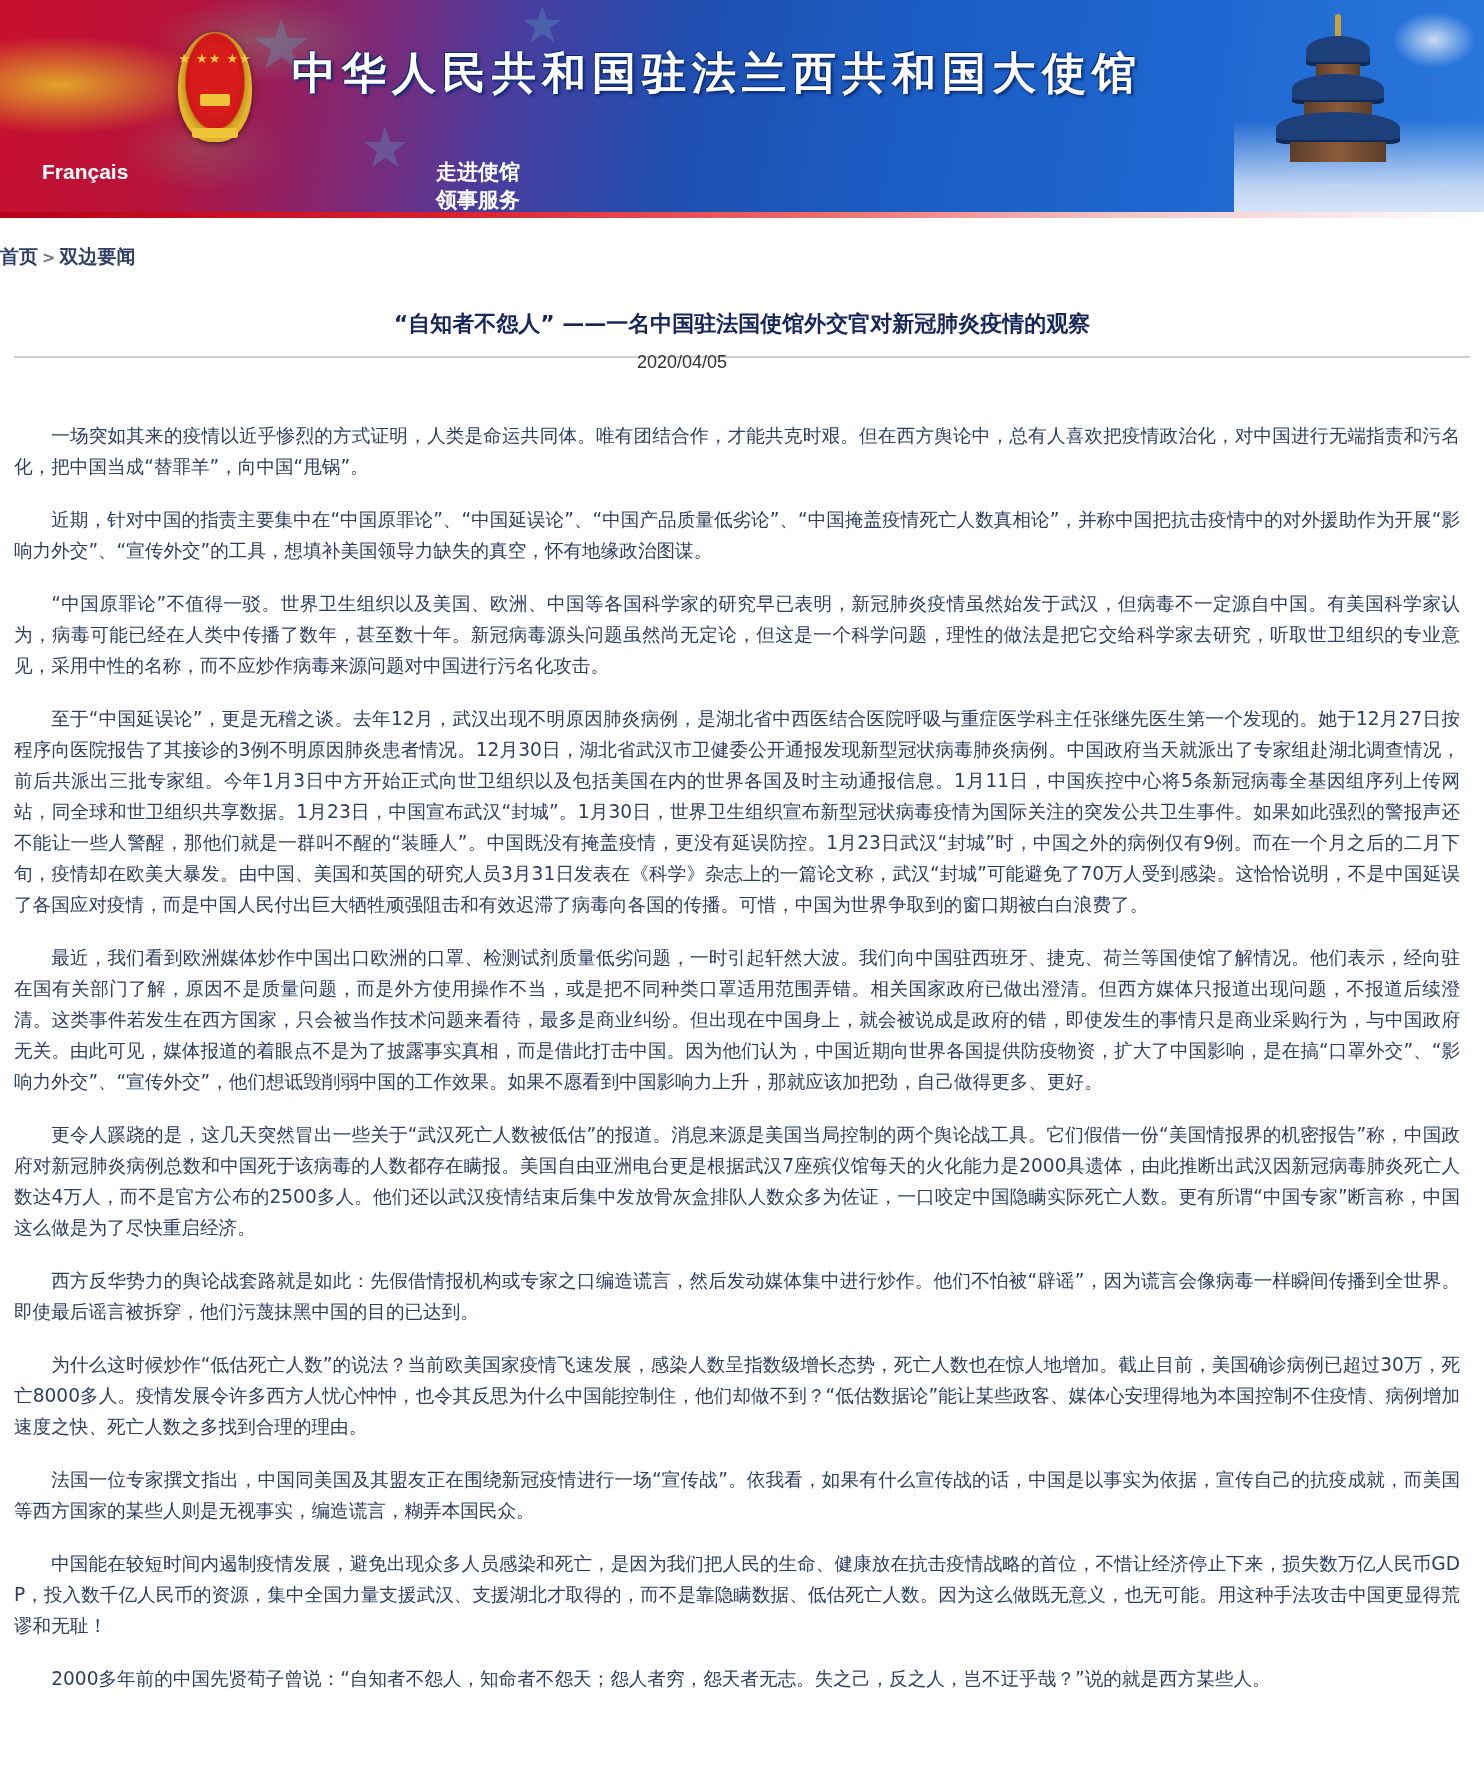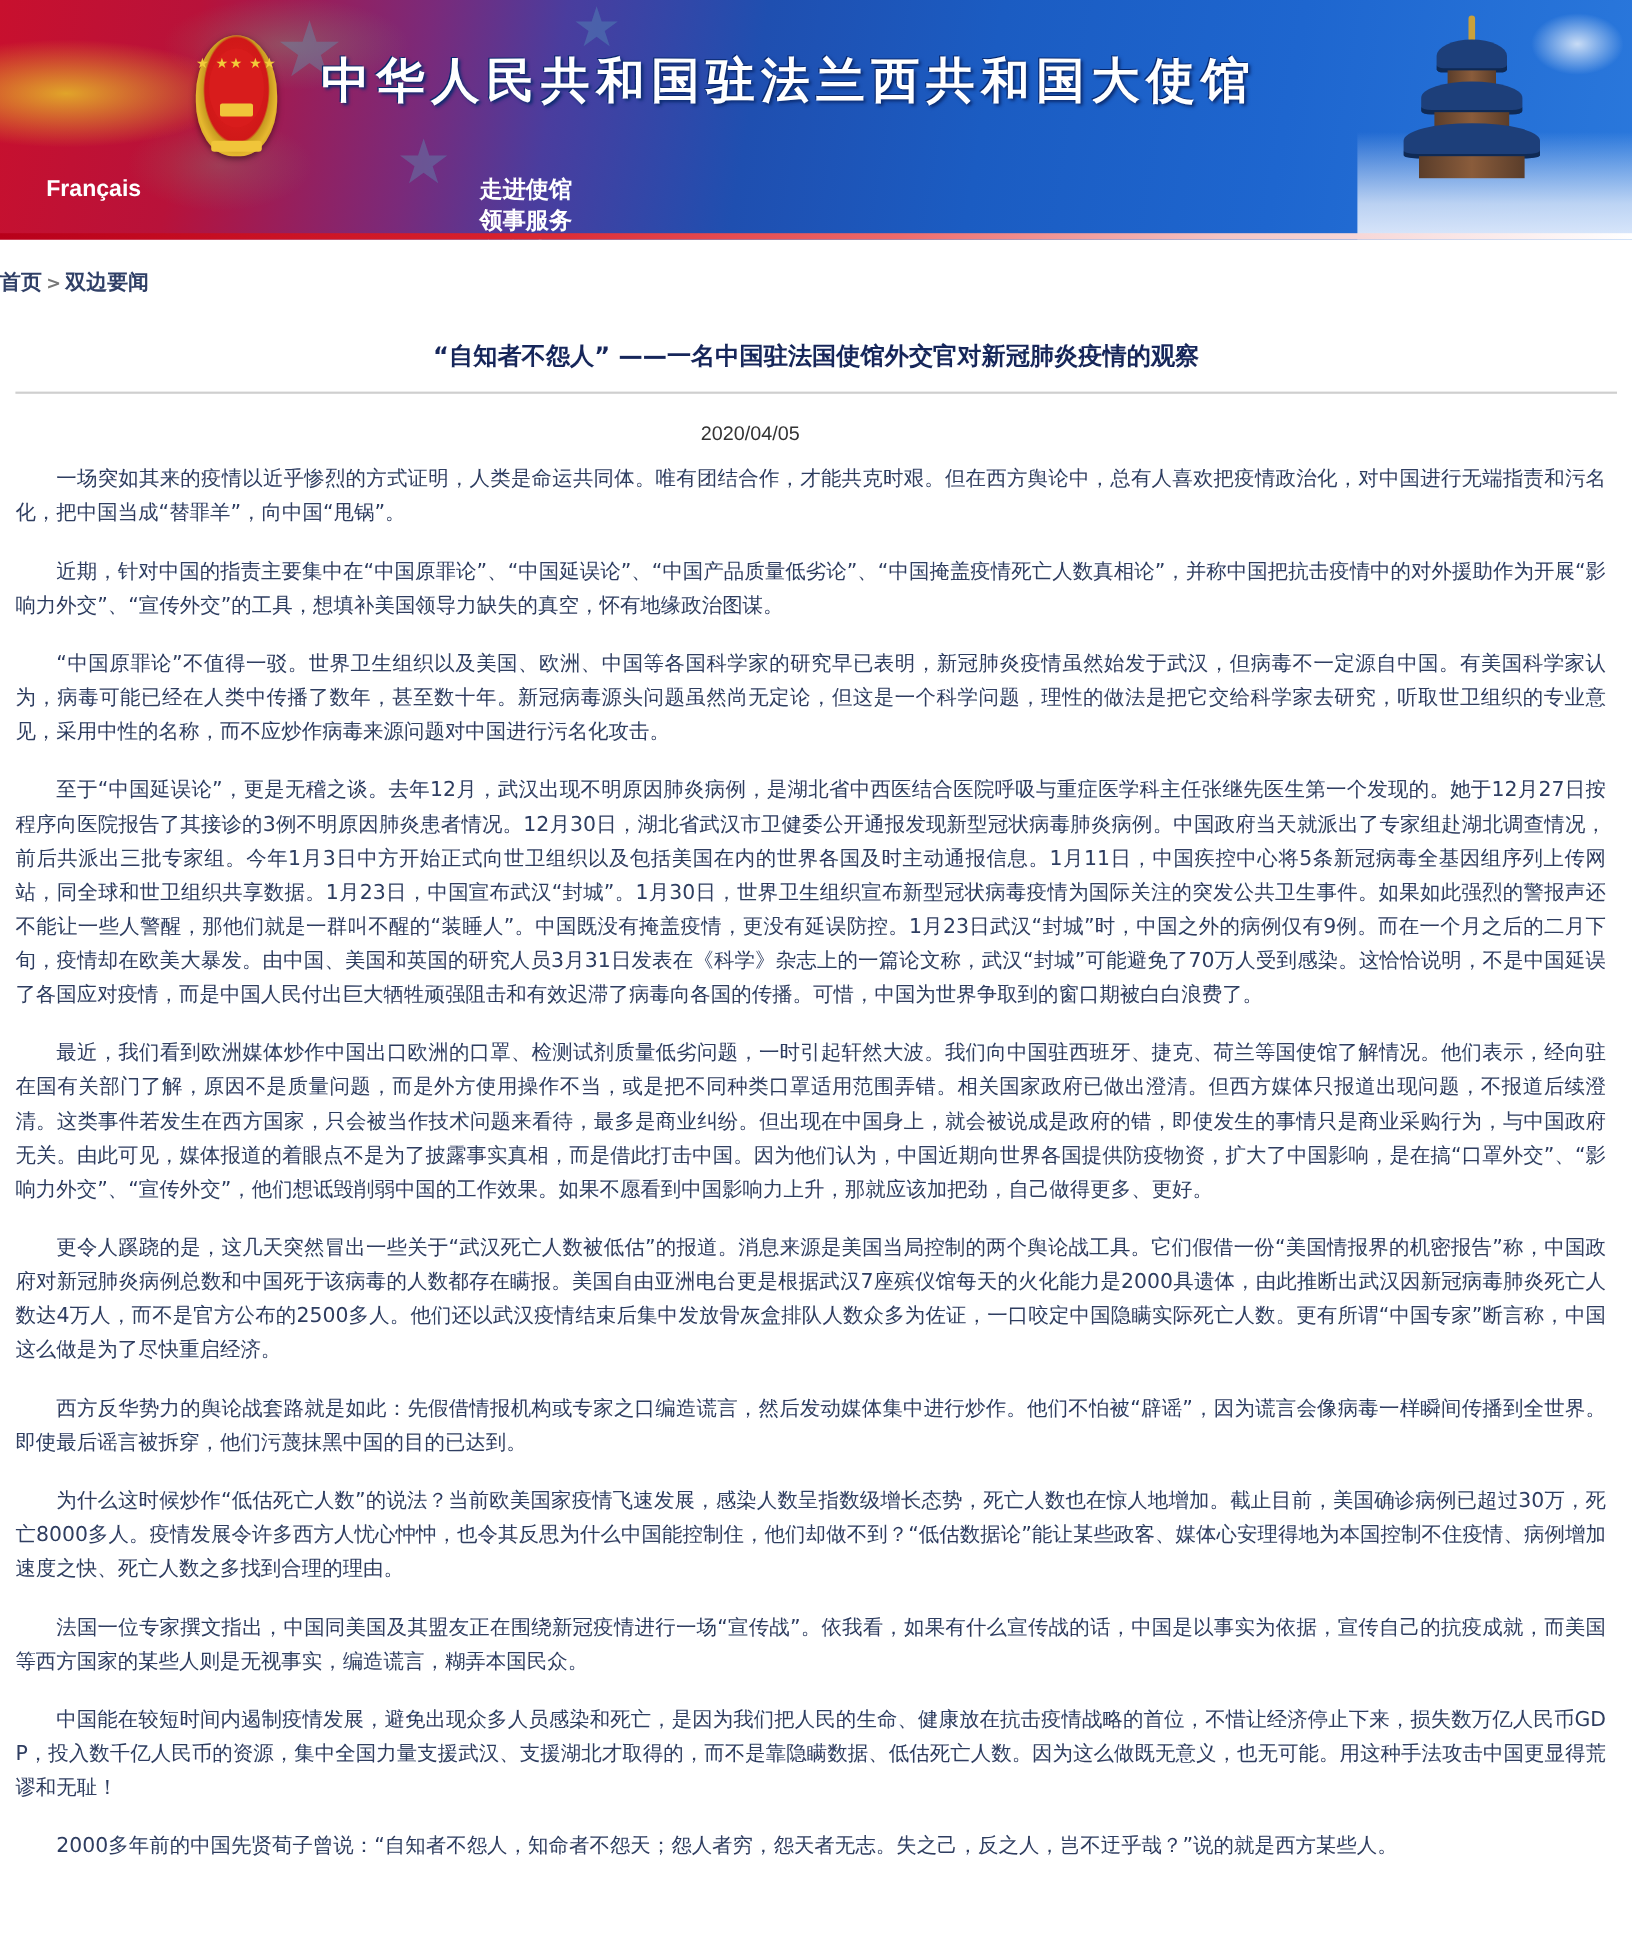--- a/index.html
+++ b/index.html
@@ -93,21 +93,21 @@
 
     
     .article-title {
       position: absolute; left: 0; width: 1484px; top: 309px; text-align: center;
       font-size: 22px; font-weight: bold; color: #16265a; white-space: nowrap;
     }
     .divider {
       position: absolute; left: 14px; right: 14px; top: 356px; height: 2px; background: #cfcfcf;
     }
     .article-date {
-      position: absolute; left: 0; width: 1364px; top: 384px; text-align: center;
+      position: absolute; left: 0; width: 1364px; top: 352px; text-align: center;
       font-family: "Liberation Sans", sans-serif; font-size: 18px; color: #333;
     }
     .content {
       position: absolute; left: 14px; top: 420px; width: 1446px;
     }
     .content p {
       font-size: 18.6px; line-height: 31px; color: #2e3d60;
       text-indent: 2em; margin-bottom: 22px;
       text-align: justify; word-break: break-all;
     }

